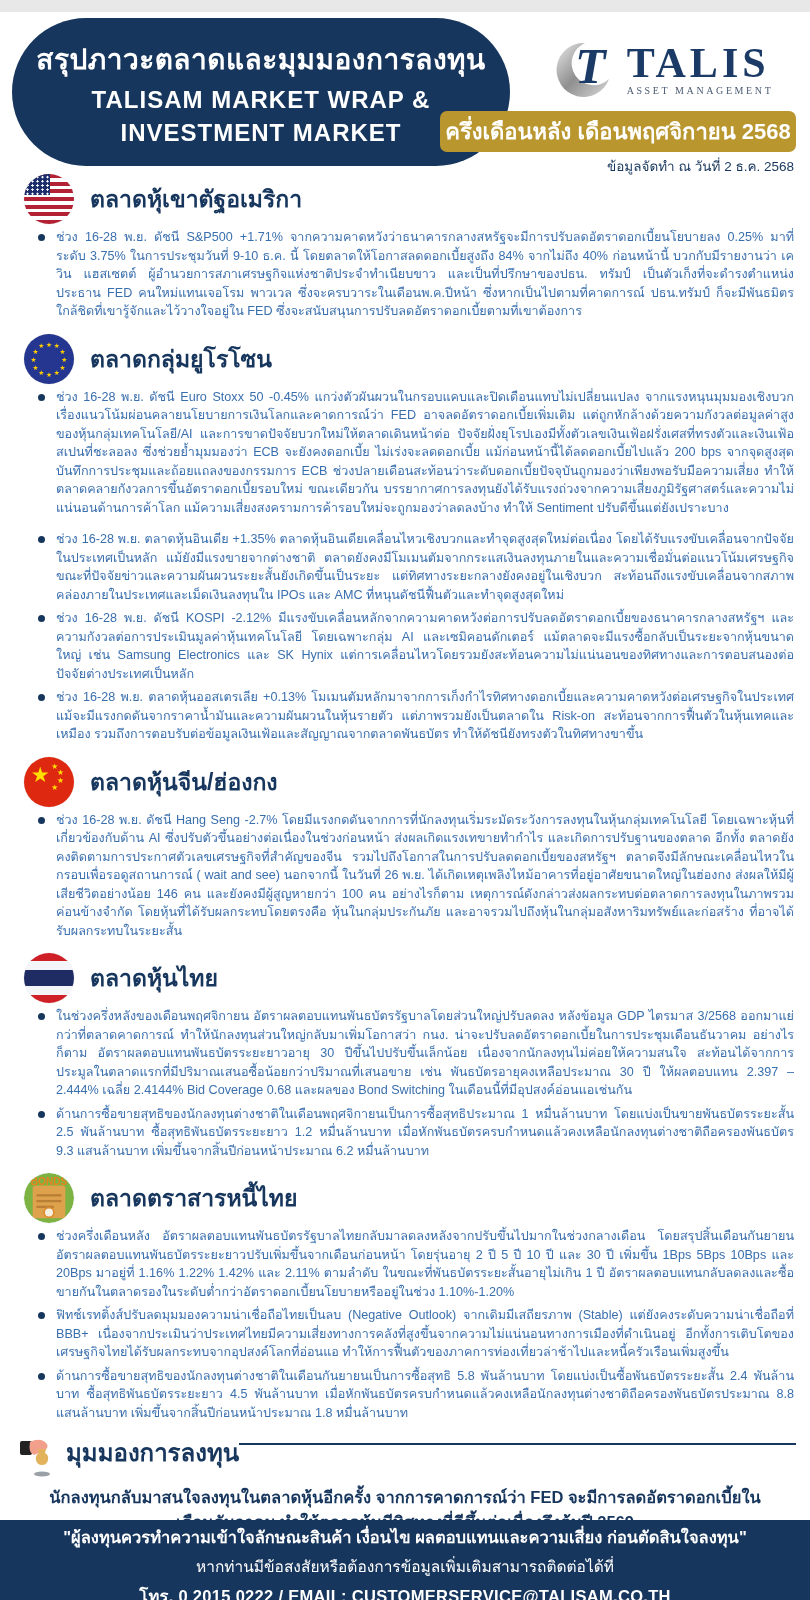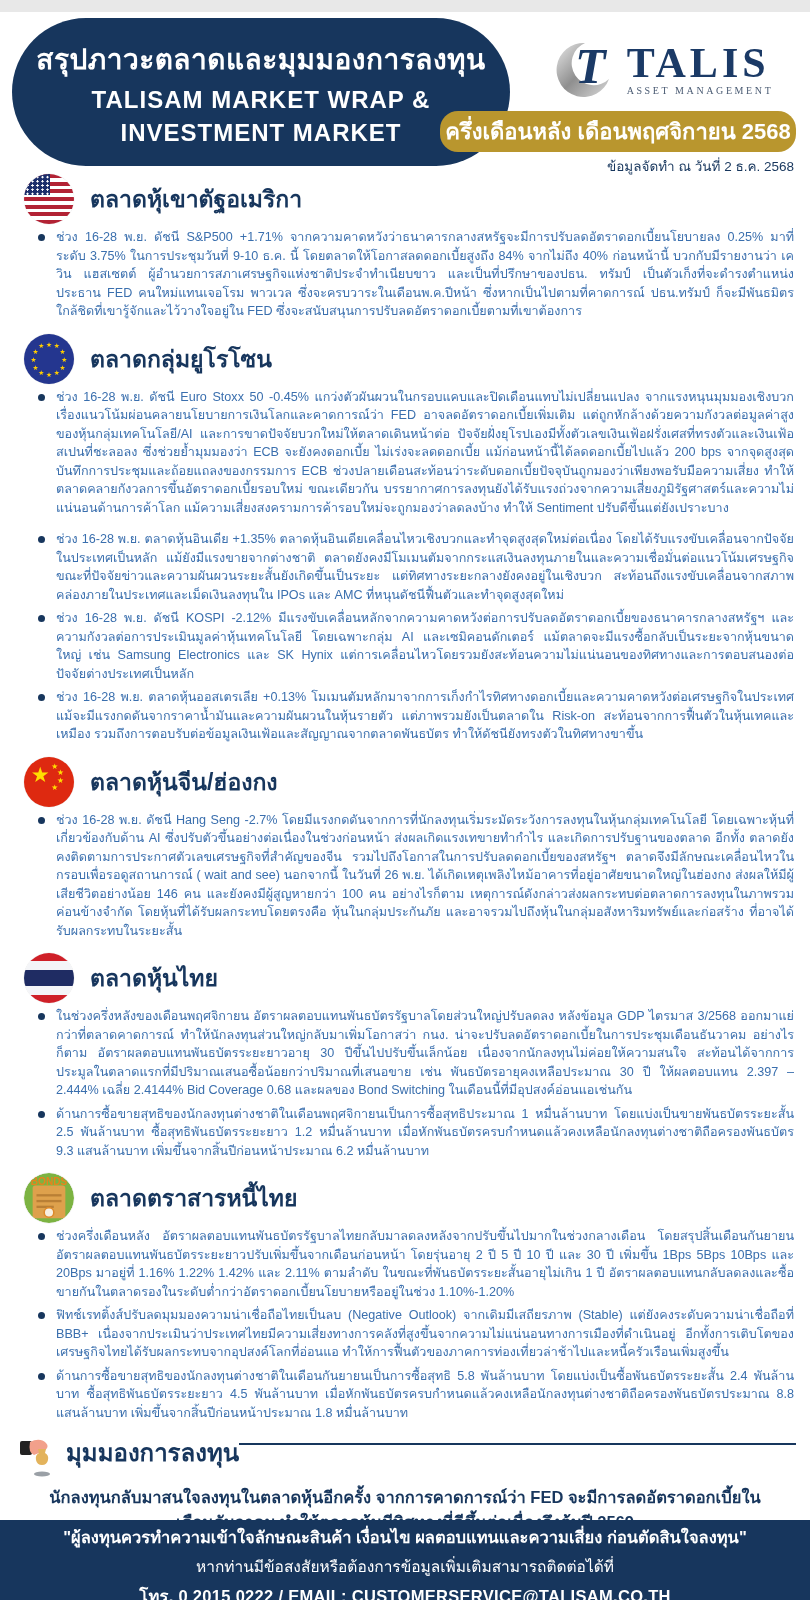--- a/index.html
+++ b/index.html
@@ -22,21 +22,21 @@
   .logo-block {
     position:absolute; left:530px; top:18px; width:268px; height:78px;
     display:flex; align-items:center; justify-content:center; gap:8px;
   }
   .logo-glyph { width:64px; height:64px; flex:0 0 auto; }
   .logo-words { display:flex; flex-direction:column; align-items:flex-start; }
   .logo-name { font-family:"Liberation Serif","DejaVu Serif",serif; font-size:42px; line-height:40px; color:#1B3A66; letter-spacing:4px; font-weight:bold; }
   .logo-sub { font-family:"Liberation Serif","DejaVu Serif",serif; font-size:10px; color:#4a5b73; letter-spacing:2.6px; margin-top:2px; font-variant:small-caps; text-transform:uppercase; }
   .period-badge {
     position:absolute; right:14px; top:99px; width:356px; height:41px;
-    background:#B9962E; border-radius:18px; color:#fff;
+    background:#B9962E; border-radius:7px; color:#fff;
     display:flex; align-items:center; justify-content:center;
     font-size:22px; font-weight:bold;
   }
   .asof { position:absolute; right:16px; top:143px; font-size:13.5px; color:#17365D; }
   
   .sections { padding:2px 14px 0 14px; }
   .section { margin-bottom:2px; }
   .sec-head { display:flex; align-items:center; gap:16px; padding-left:10px; height:54px; }
   .sec-icon { width:50px; height:50px; border-radius:50%; overflow:hidden; position:relative; flex:0 0 auto; box-shadow:0 0 0 .5px rgba(0,0,0,.08); }
   .sec-icon.no-round { border-radius:0; box-shadow:none; overflow:visible; }

